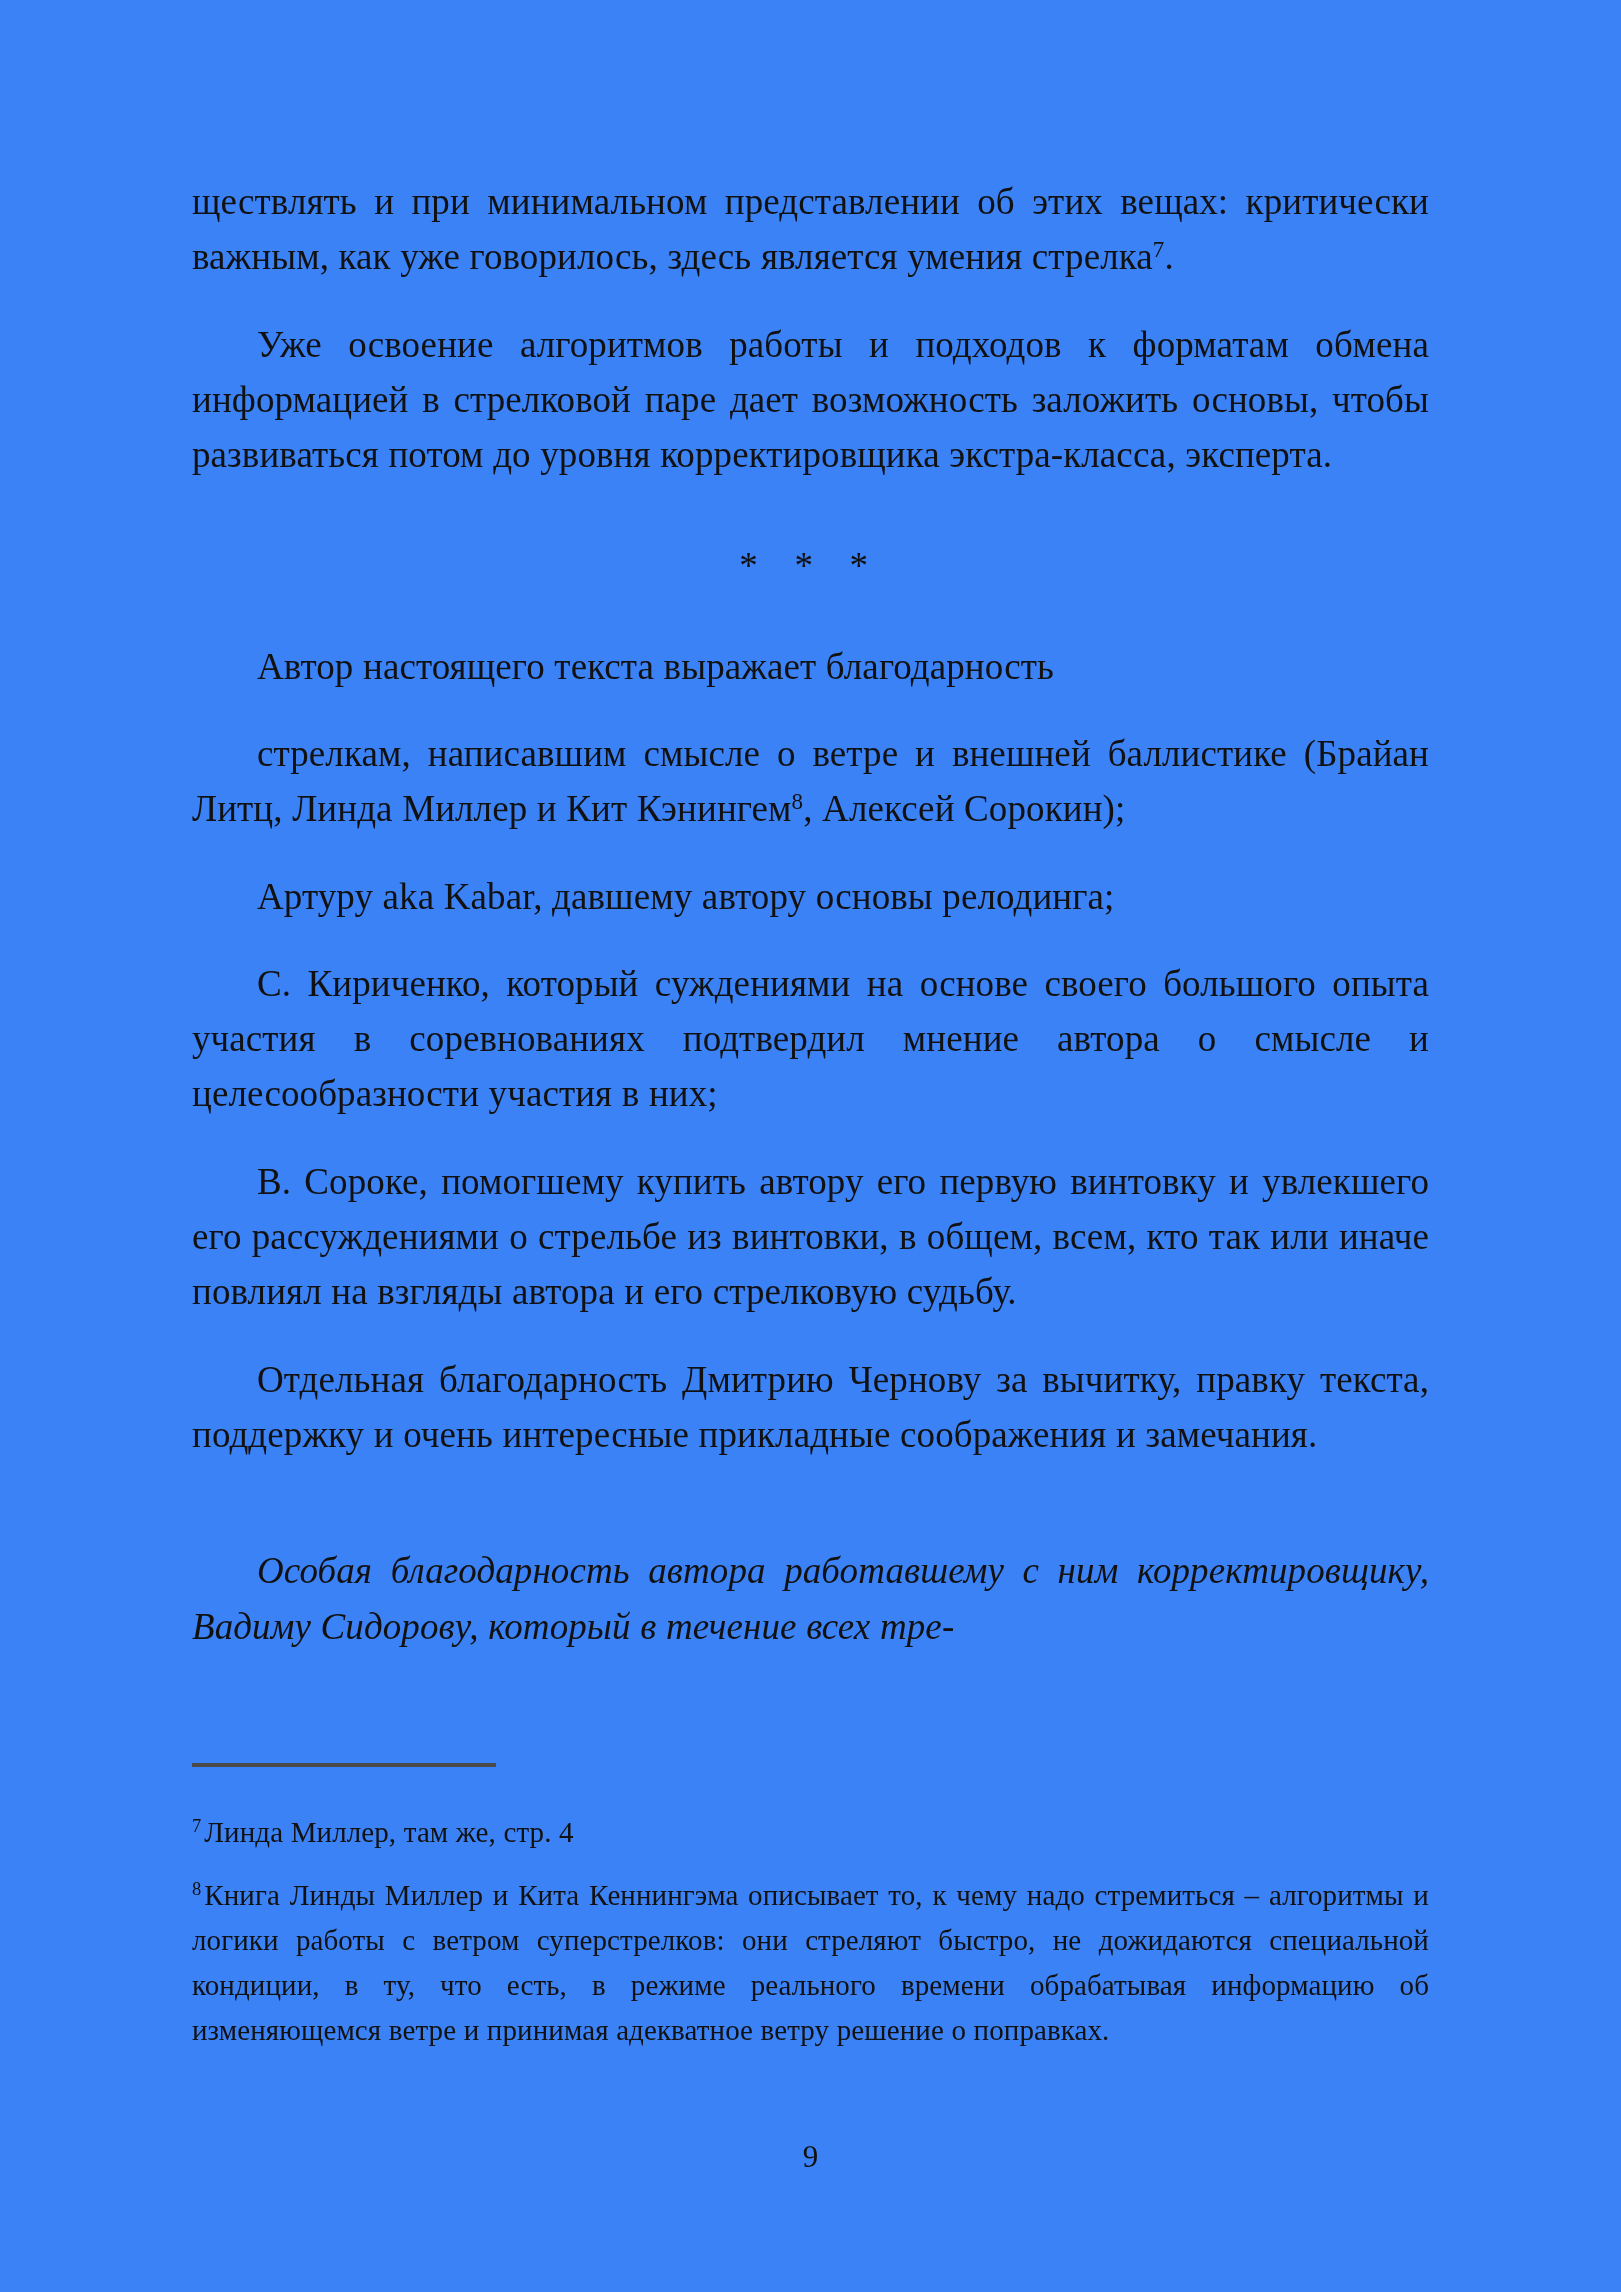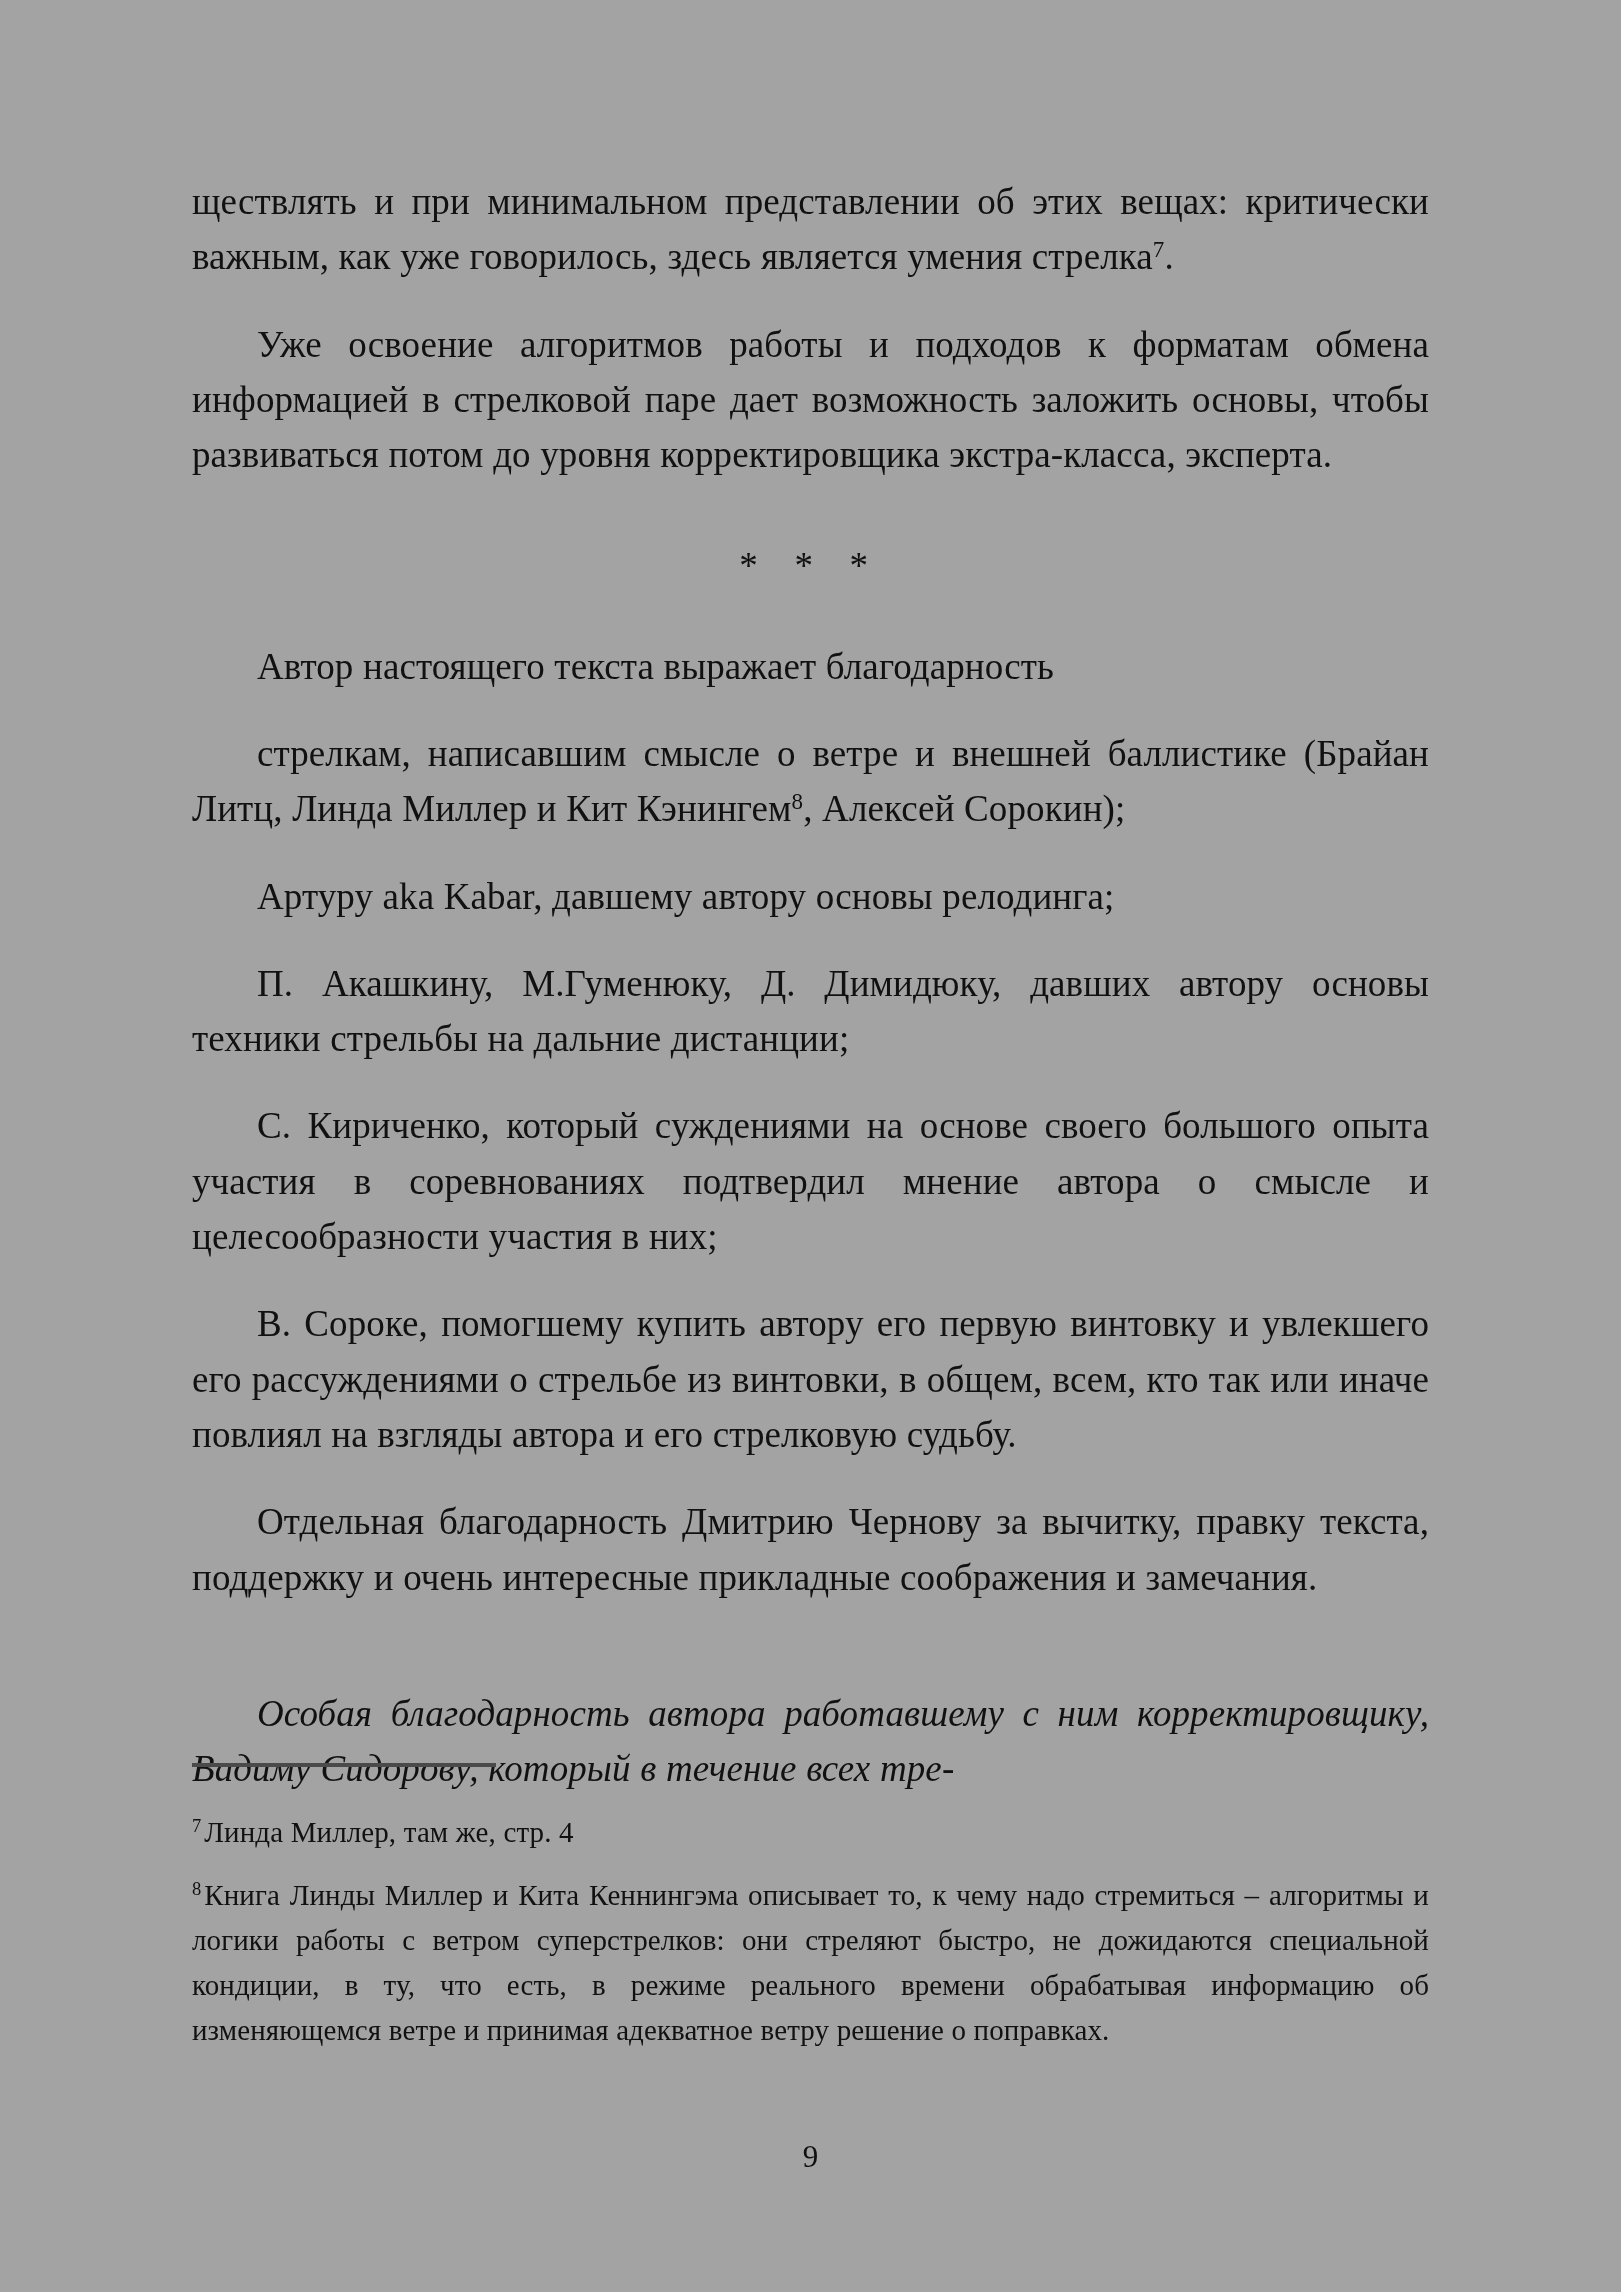--- a/index.html
+++ b/index.html
@@ -8,21 +8,21 @@
     background: #ffffff;
   }
   body {
     font-family: "Liberation Serif", "DejaVu Serif", serif;
     color: #111111;
   }
   .page {
     position: relative;
     width: 1621px;
     height: 2293px;
-    background: #a3a3a3;
+    background: #3b82f6;
     box-sizing: border-box;
     overflow: hidden;
   }
   .content {
     position: absolute;
     left: 192px;
     top: 174px;
     width: 1237px;
   }
   p {
@@ -113,21 +113,20 @@
     <div class="stars">* * *</div>
 
     <div class="gap-after-stars"></div>
 
     <p class="indent">Автор настоящего текста выражает благодарность</p>
 
     <p class="indent"><span>стрелкам, написавшим смысле о ветре и внешней баллистике (Брайан Литц, Линда Миллер и Кит Кэнингем</span><sup>8</sup><span>, Алексей Сорокин);</span></p>
 
     <p class="indent">Артуру aka Kabar, давшему автору основы релодинга;</p>
 
-    <p class="indent">П. Акашкину, М.Гуменюку, Д. Димидюку, давших автору основы техники стрельбы на дальние дистанции;</p>
 
 
     <p class="indent">С. Кириченко, который суждениями на основе своего большого опыта участия в соревнованиях подтвердил мнение автора о смысле и целесообразности участия в них;</p>
 
     <p class="indent">В. Сороке, помогшему купить автору его первую винтовку и увлекшего его рассуждениями о стрельбе из винтовки, в общем, всем, кто так или иначе повлиял на взгляды автора и его стрелковую судьбу.</p>
 
     <p class="indent">Отдельная благодарность Дмитрию Чернову за вычитку, правку текста, поддержку и очень интересные прикладные соображения и замечания.</p>
 
     <div class="gap-italic"></div>
 

